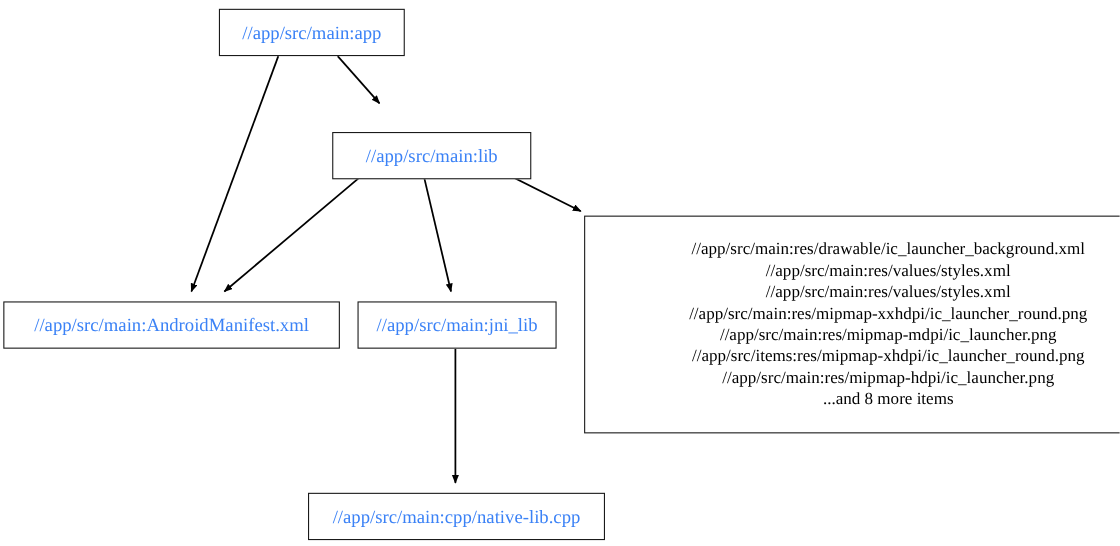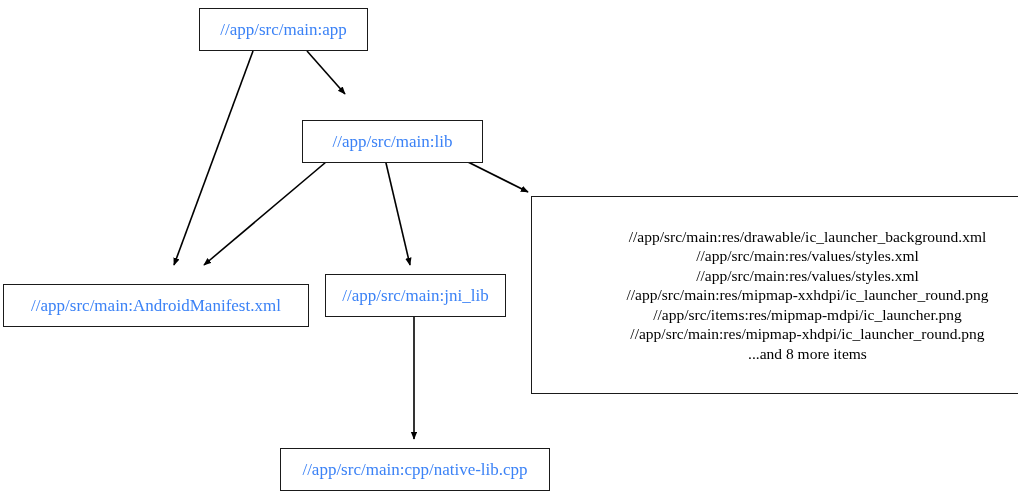--- a/index.html
+++ b/index.html
@@ -48,21 +48,21 @@
     font-size: 15.5px;
     line-height: 19.4px;
     padding: 0 6px;
   }
   .node-multiline .ml-line {
     display: block;
     white-space: nowrap;
   }
   #node-app      { left: 199px; top: 8px;   width: 169px; height: 43px; }
   #node-lib      { left: 302px; top: 103px; width: 181px; height: 43px; margin-top: 17px; }
-  #node-manifest { left: 3px;   top: 284px; width: 306px; height: 43px; }
+  #node-manifest { left: 3px;   top: 274px; width: 306px; height: 43px; }
   #node-jnilib   { left: 325px; top: 274px; width: 181px; height: 43px; }
   #node-nativelib{ left: 280px; top: 448px; width: 270px; height: 43px; }
   #node-res      { left: 531px; top: 196px; width: 553px; height: 198px;
                    align-items: center; justify-content: center; }
 </style>
 </head>
 <body>
 
 <div id="canvas">
 
@@ -117,19 +117,20 @@
   <div class="node" id="node-jnilib">
     <span class="node-label">//app/src/main:jni_lib</span>
   </div>
 
   <div class="node" id="node-res">
     <span class="node-multiline" id="res-lines">
         <span class="ml-line">//app/src/main:res/drawable/ic_launcher_background.xml</span>
         <span class="ml-line">//app/src/main:res/values/styles.xml</span>
         <span class="ml-line">//app/src/main:res/values/styles.xml</span>
         <span class="ml-line">//app/src/main:res/mipmap-xxhdpi/ic_launcher_round.png</span>
-        <span class="ml-line">//app/src/items:res/mipmap-mdpi/ic_launcher.png</span>
-        <span class="ml-line">//app/src/main:res/mipmap-xhdpi/ic_launcher_round.png</span>
+        <span class="ml-line">//app/src/main:res/mipmap-mdpi/ic_launcher.png</span>
+        <span class="ml-line">//app/src/items:res/mipmap-xhdpi/ic_launcher_round.png</span>
+        <span class="ml-line">//app/src/main:res/mipmap-hdpi/ic_launcher.png</span>
         <span class="ml-line">...and 8 more items</span>
       </span>
   </div>
 
 </div>
 
 </body></html>

